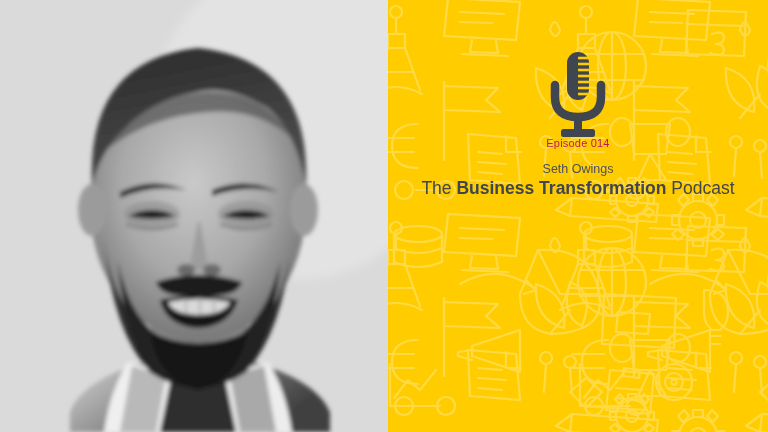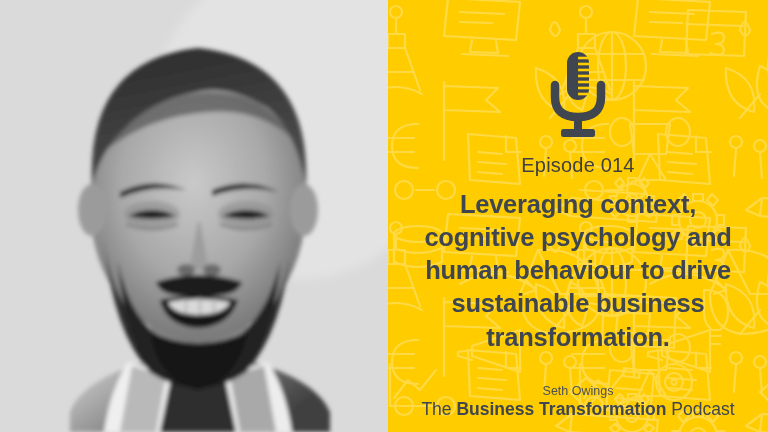--- a/index.html
+++ b/index.html
@@ -61,23 +61,22 @@
     padding: 0 16px;
     box-sizing: border-box;
   }
   .mic-icon {
     margin-top: 52px;
     width: 62px;
     height: 86px;
     display: block;
   }
   .episode-label {
-    margin-top: 17px;
-    font-size: 20px;
-    color: #404040;
+    font-size: 11px;
+    color: #be185d;
     letter-spacing: 0.2px;
     font-weight: 400;
     line-height: 1;
   }
   .episode-title {
     margin-top: 13px;
     font-size: 25.5px;
     font-weight: 700;
     color: #3f464f;
     text-align: center;
@@ -344,21 +343,20 @@
 
         <path d="M8 33 L8 45 Q8 65 31 65 Q54 65 54 45 L54 33" fill="none" stroke="#3f464f" stroke-width="8.5" stroke-linecap="round"></path>
 
         <rect x="27" y="63" width="8" height="15" fill="#3f464f"></rect>
 
         <rect x="14" y="77" width="34" height="8" rx="2.5" fill="#3f464f"></rect>
       </svg>
 
       <div class="episode-label">Episode 014</div>
 
-      <h1 class="episode-title">Leveraging context, cognitive psychology and human behaviour to drive sustainable business transformation.</h1>
 
       <div class="guest-name">Seth Owings</div>
 
       <div class="podcast-name">
         <span>The </span><b>Business Transformation</b><span> Podcast</span>
       </div>
 
     </div>
   </div>
 </div>

